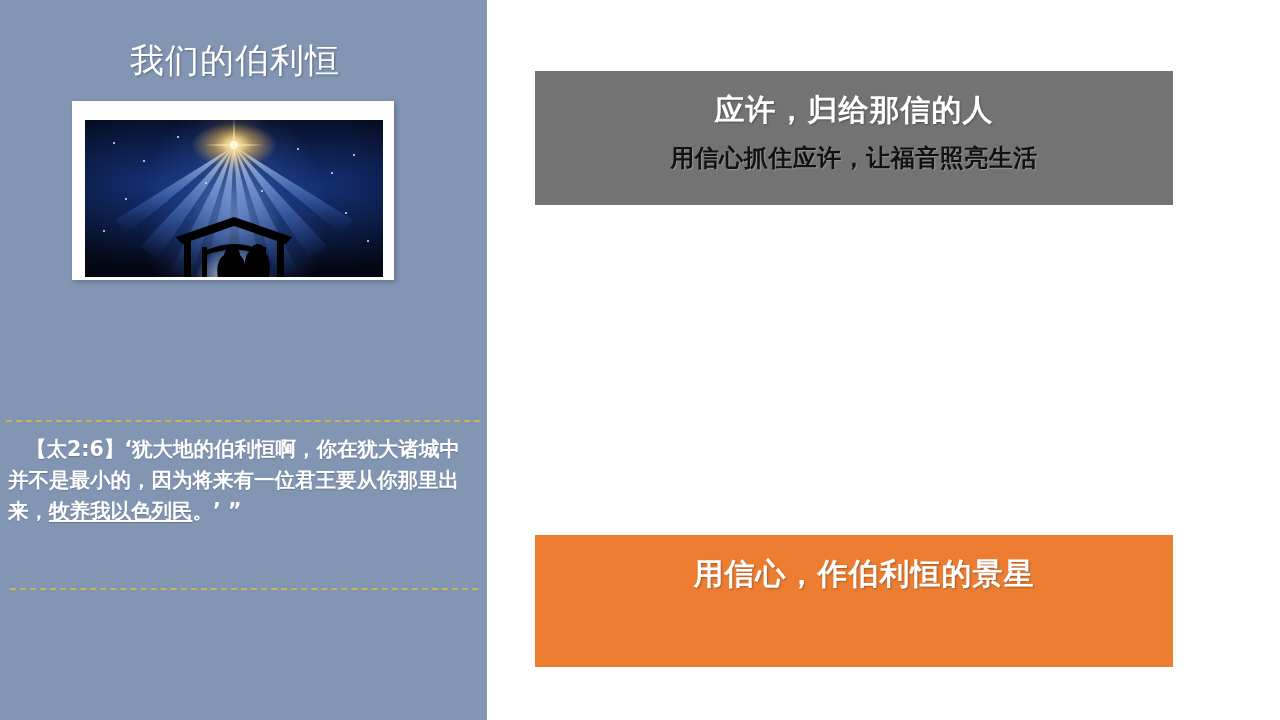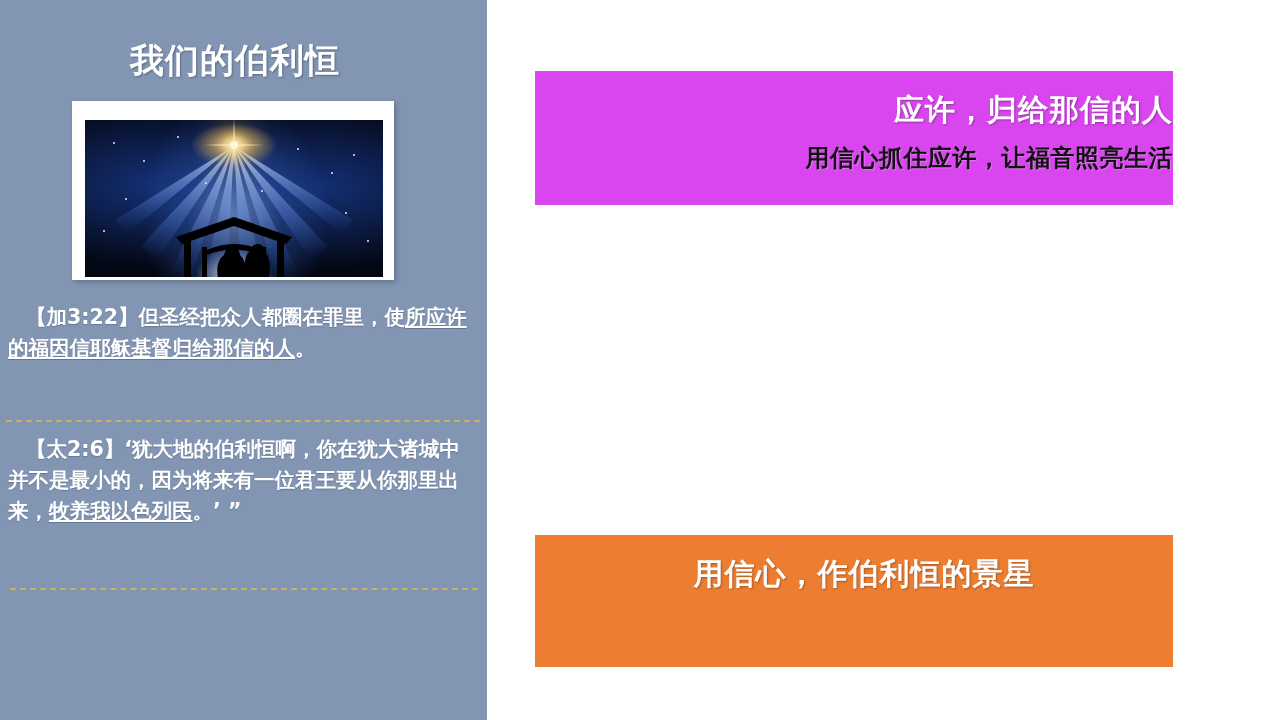--- a/index.html
+++ b/index.html
@@ -14,21 +14,21 @@
   
   #left-panel{
     position:absolute;left:0;top:0;width:487px;height:720px;
     background:#8296b4;
     overflow:hidden;
   }
   #slide-title{
     position:absolute;left:0;top:38px;width:470px;
     text-align:center;
     color:#ffffff;
-    font-size:34px;font-weight:bold;
+    font-size:34px;font-weight:normal;
     letter-spacing:1px;
     text-shadow:1px 1px 2px rgba(60,70,90,.55);
   }
 
   
   #picture-frame{
     position:absolute;left:72px;top:101px;width:322px;height:179px;
     background:#ffffff;
     box-shadow:2px 2px 5px rgba(40,50,70,.35);
     box-sizing:border-box;
@@ -186,38 +186,35 @@
       <span class="speck" style="left:268px;top:34px;width:2px;height:2px;"></span>
       <span class="speck" style="left:40px;top:78px;width:2px;height:2px;"></span>
       <span class="speck" style="left:260px;top:92px;width:2px;height:2px;"></span>
       <span class="speck" style="left:18px;top:110px;width:2px;height:2px;"></span>
       <span class="speck" style="left:282px;top:120px;width:2px;height:2px;"></span>
       <span class="speck" style="left:120px;top:62px;width:2px;height:2px;"></span>
       <span class="speck" style="left:176px;top:70px;width:2px;height:2px;"></span>
     </div>
   </div>
 
-  <div class="scripture" id="scripture-gal">
-    <span>【加3:22】</span><span>但圣经把众人都圈在罪里，使<u>所应许的福</u><u>因信耶稣基督</u><u>归给那信的人</u>。</span>
-  </div>
 
   <div class="divider" id="divider-1"></div>
 
   <div class="scripture" id="scripture-mt6">
     <span>【太2:6】</span><span>‘犹大地的伯利恒啊，你在犹大诸城中并不是最小的，因为将来有一位君王要从你那里出来，<u>牧养我以色列民</u>。’ ”</span>
   </div>
 
   <div class="divider" id="divider-2"></div>
 
 
 </div>
 
 <div id="right-panel">
 
-  <div class="point-box" id="box-promise" style="background: #d946ef; text-align: right;">
+  <div class="point-box" id="box-promise" style="background: #737373;">
     <span class="point-head">应许，归给那信的人</span>
     <span class="point-sub">用信心抓住应许，让福音照亮生活</span>
   </div>
 
 
   <div class="point-box" id="box-star" style="background: rgb(237, 125, 49); padding-left: 20px;">
     <span class="point-head">用信心，作伯利恒的景星</span>
   </div>
 
 </div>

